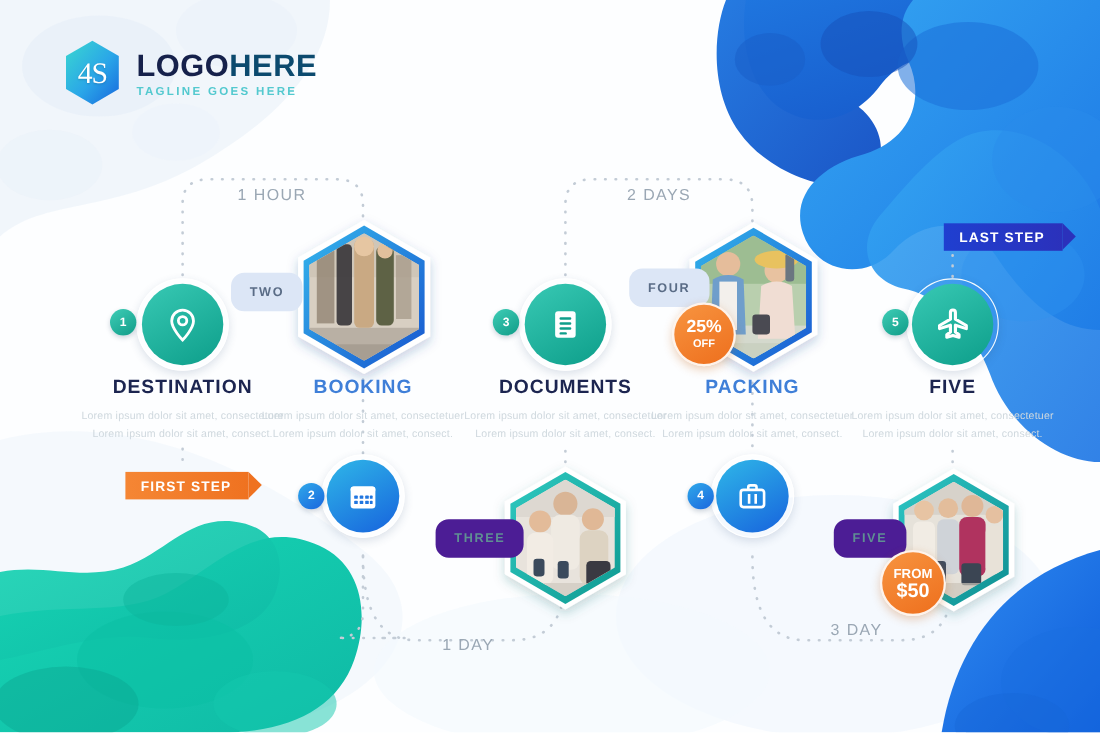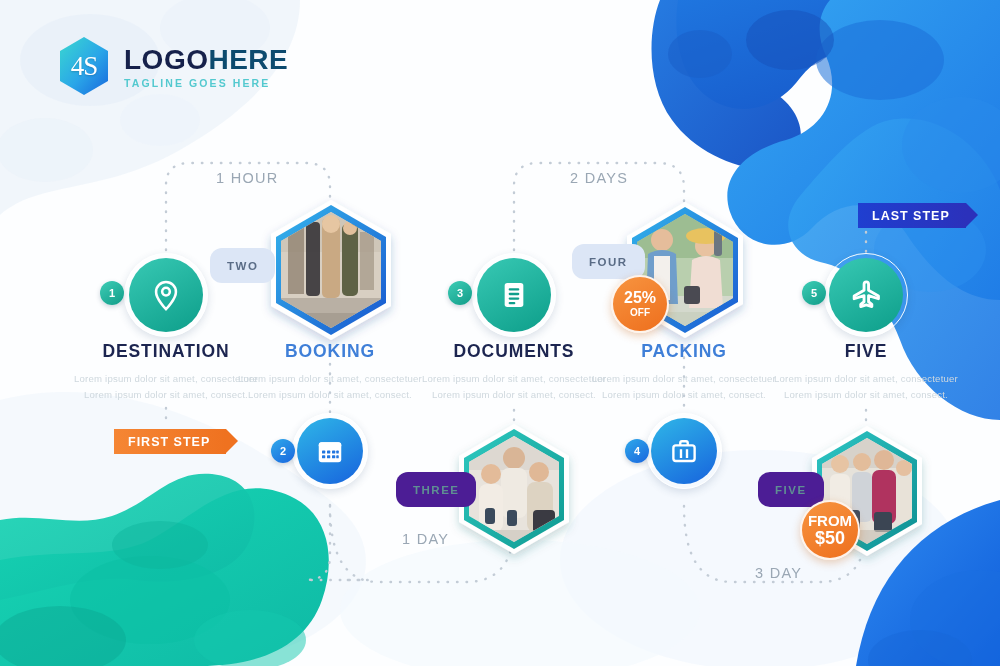--- a/index.html
+++ b/index.html
@@ -223,21 +223,21 @@
       <path d="M684,348 L684,414"></path>
 
       <path d="M866,410 L866,430"></path>
 
       <path d="M866,232 L866,252"></path>
     </g>
   </svg>
 
   <div class="time-label" style="left:216px; top:170px;">1 HOUR</div>
   <div class="time-label" style="left:570px; top:170px;">2 DAYS</div>
-  <div class="time-label" style="left:402px; top:531px;">1 DAY</div>
+  <div class="time-label" style="left:402px; top:579px;">1 DAY</div>
   <div class="time-label" style="left:755px; top:565px;">3 DAY</div>
 
   <div class="hex-photo" style="left:258px; top:198px;">
     <svg width="146" height="150" viewBox="0 0 146 150">
       <defs>
         <linearGradient id="hexb1" x1="0" y1="0" x2="1" y2="1">
           <stop offset="0%" stop-color="#35b6ec"></stop>
             <stop offset="100%" stop-color="#1856cf"></stop>
         </linearGradient>
         <clipPath id="clipb1">
@@ -474,17 +474,17 @@
     <span>LAST STEP</span>
     <span class="tip"></span>
   </div>
 
   <div class="promo" style="left:611px; top:275px; width:58px; height:58px;">
     <div class="big" style="font-size:16px;">25%</div>
     <div class="small" style="font-size:10px; margin-top:2px;">OFF</div>
   </div>
 
   <div class="promo" style="left:800px; top:500px; width:60px; height:60px;">
-    <div class="small" style="font-size:15px;">FROM</div>
+    <div class="small" style="font-size:12px;">FROM</div>
     <div class="big" style="font-size:18px; margin-top:1px;">$50</div>
   </div>
 
 </div>
 
 </body></html>

